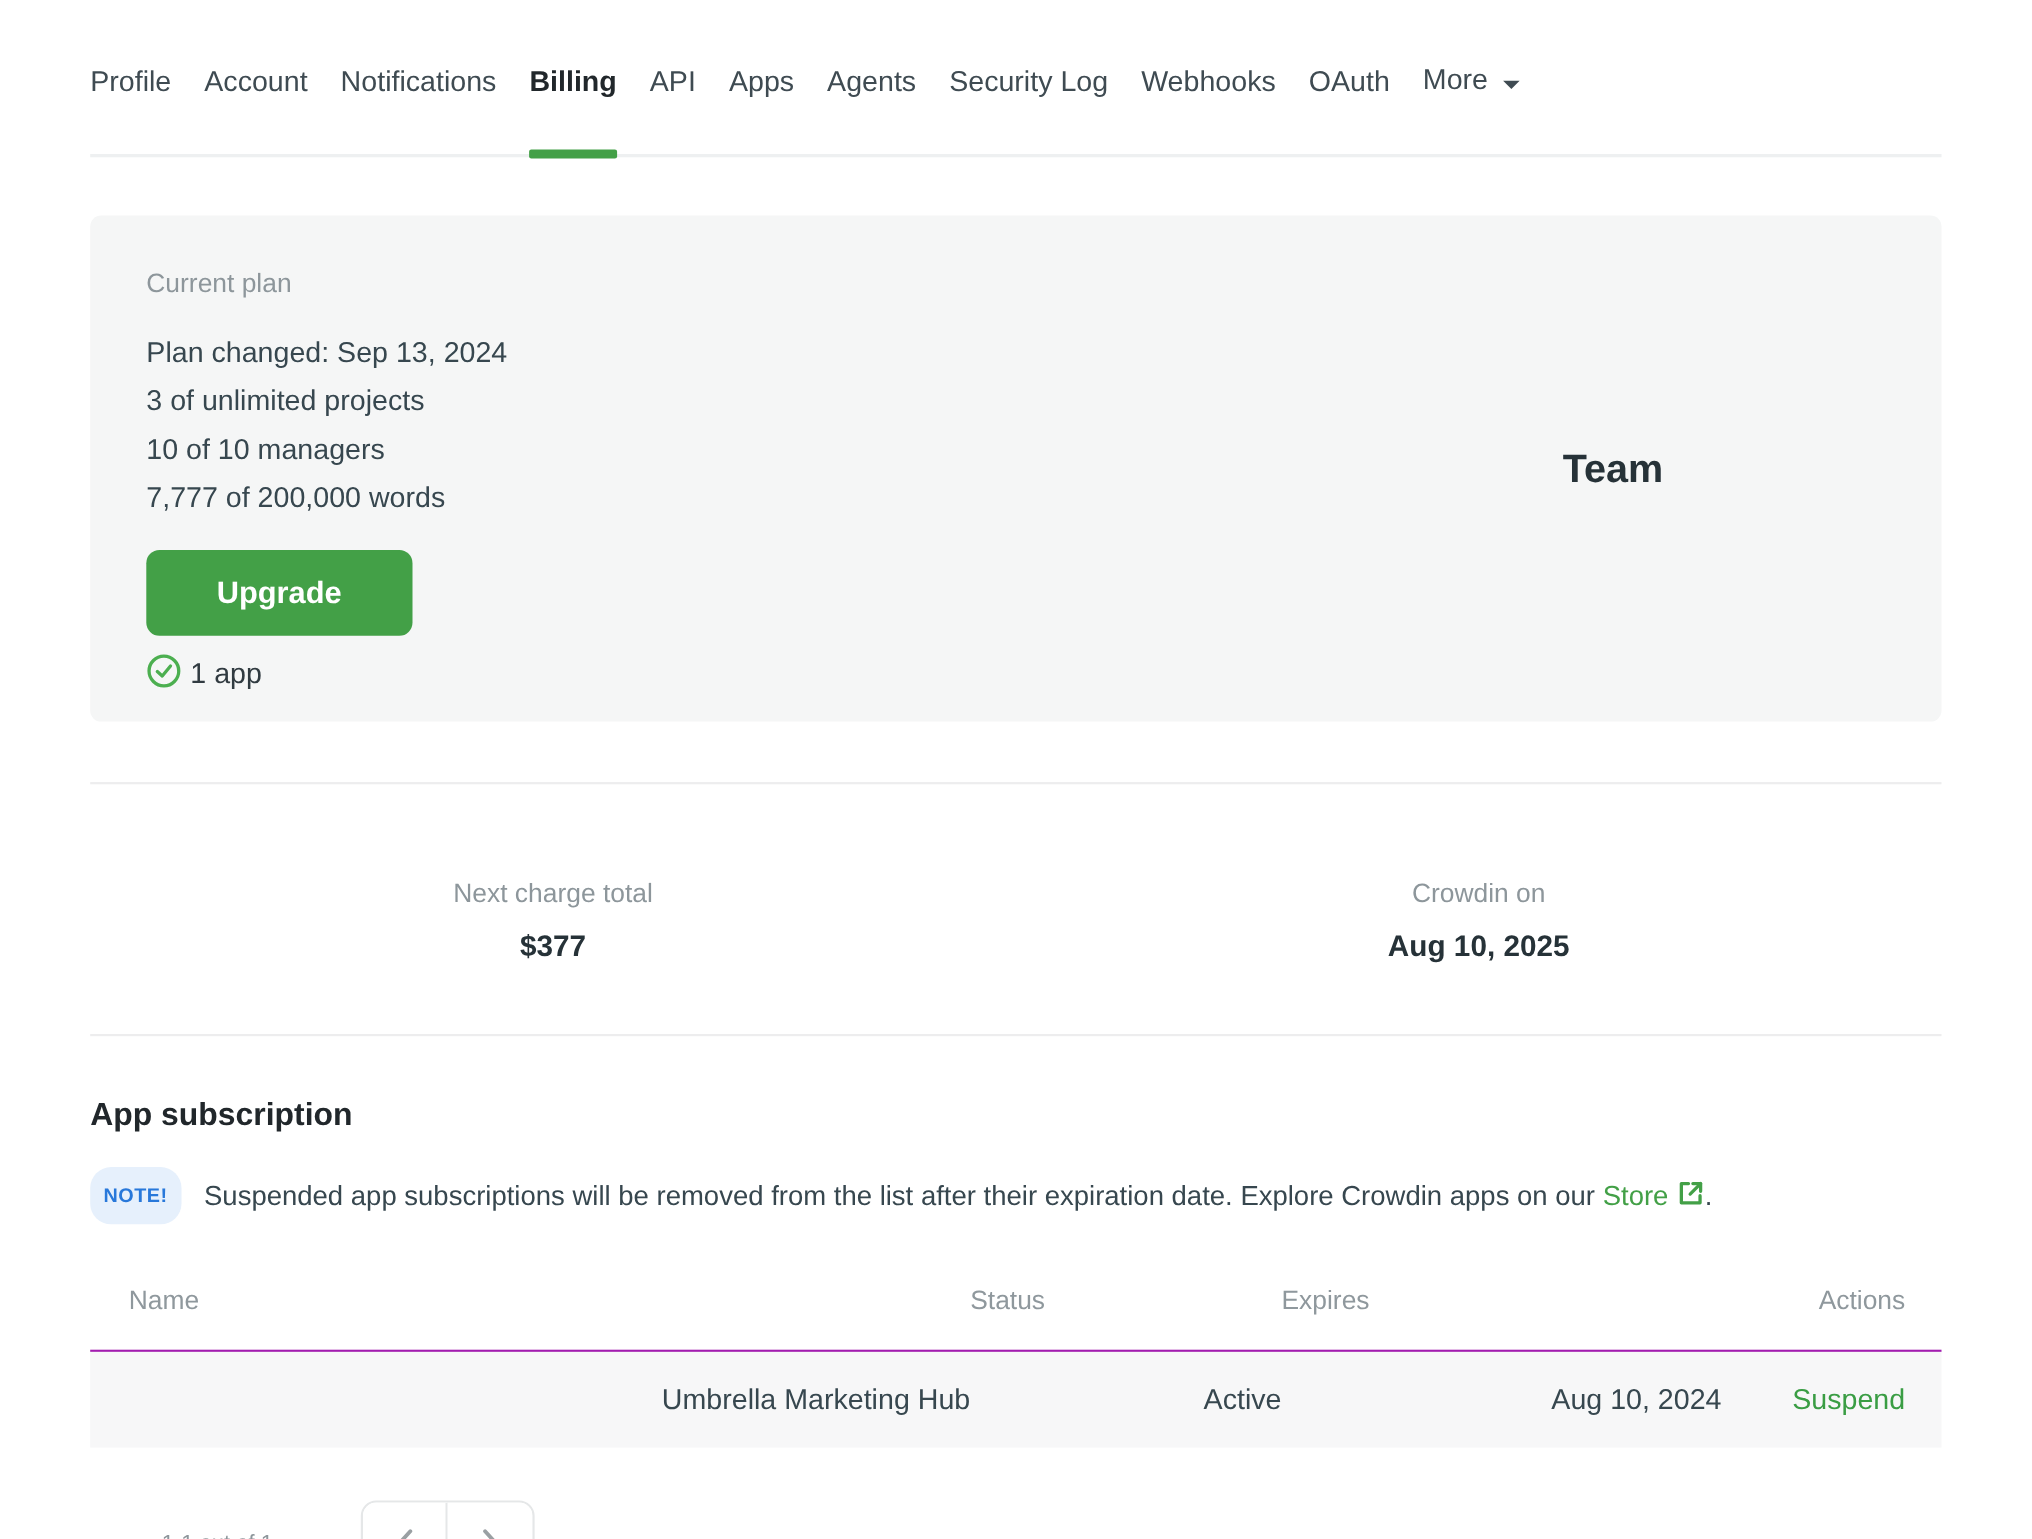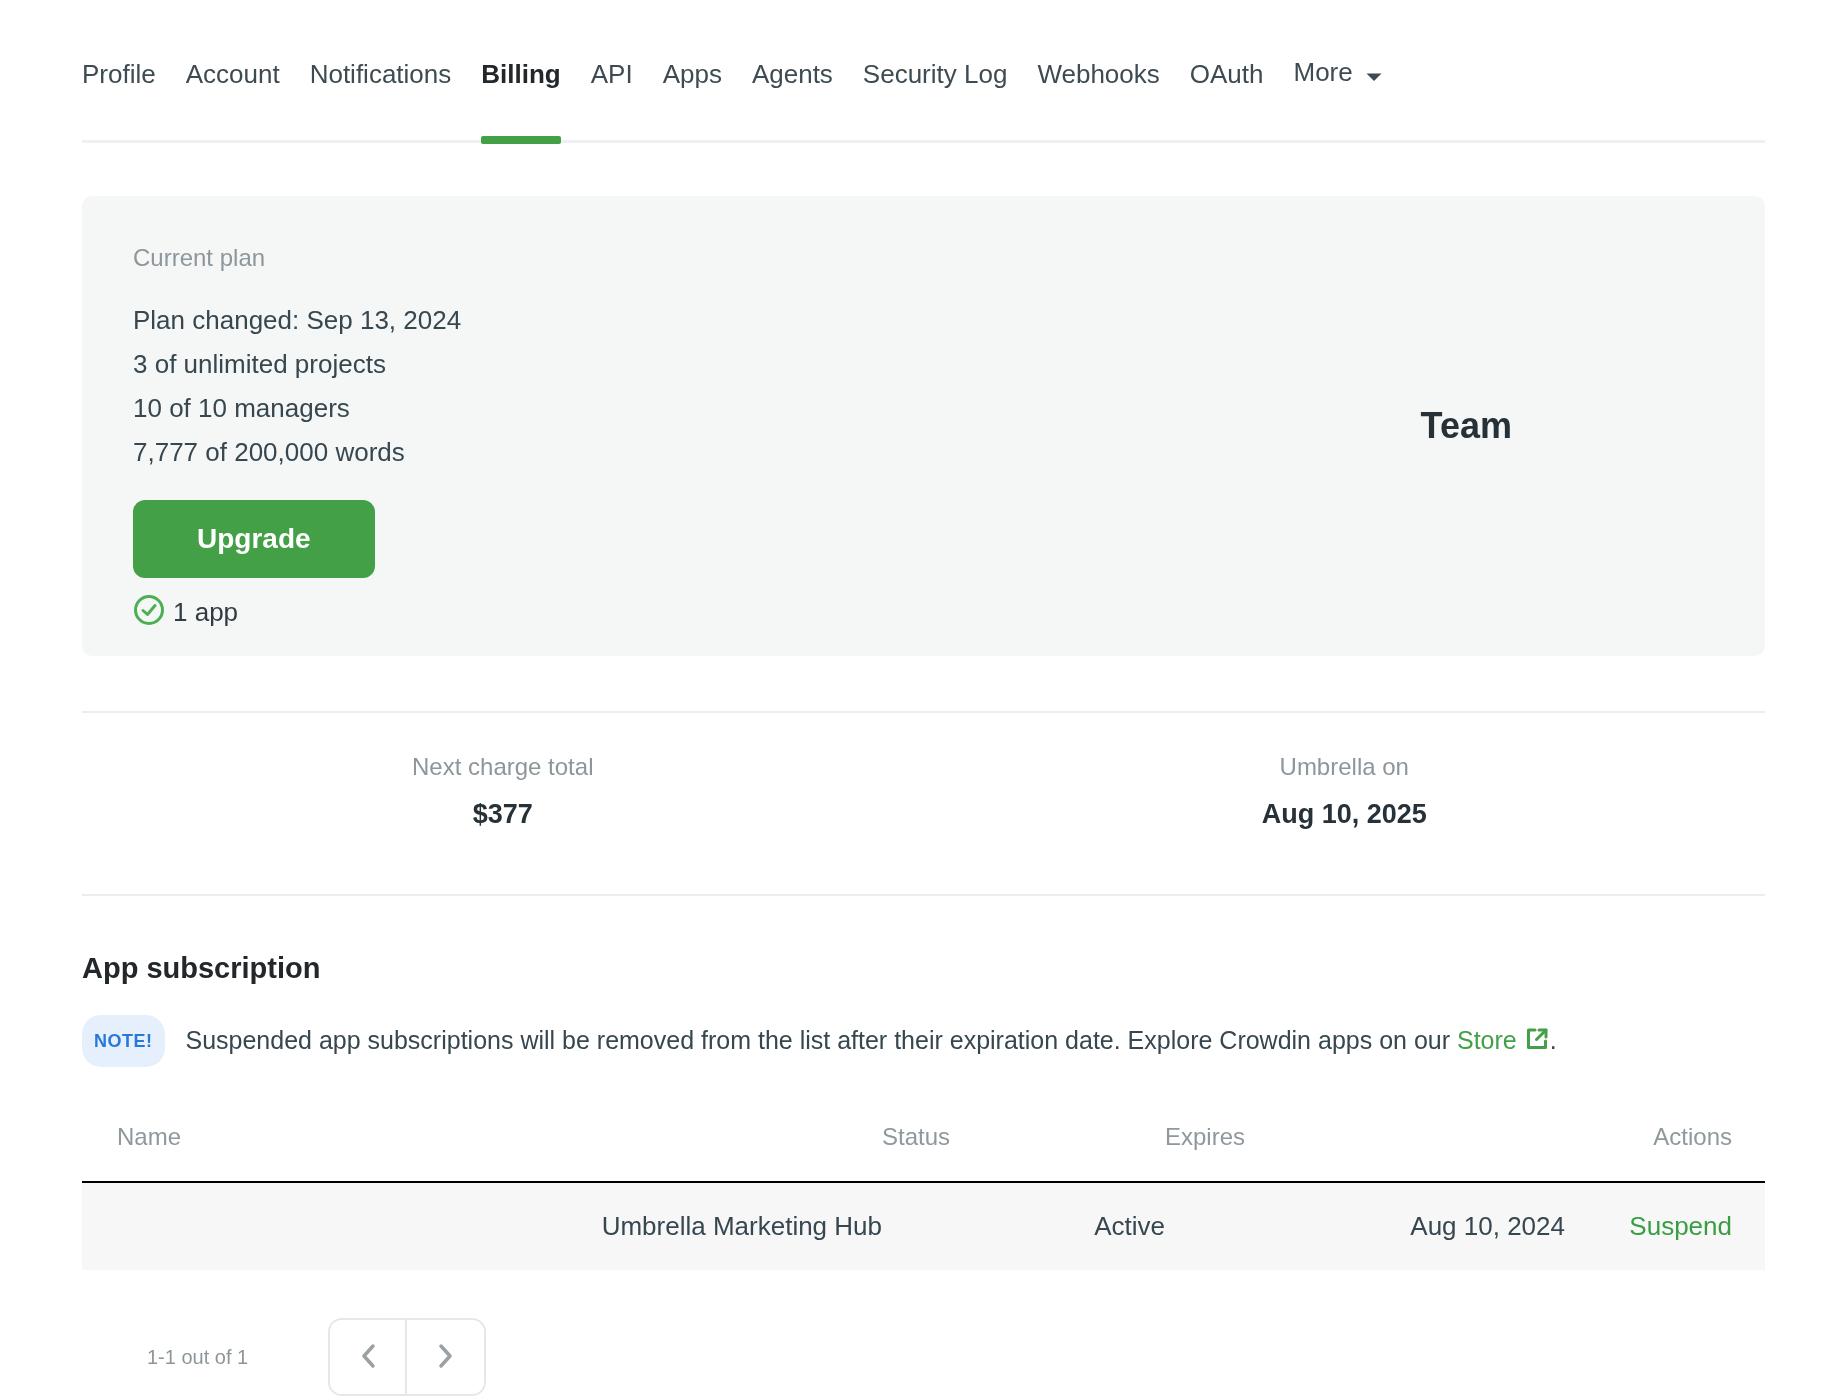--- a/index.html
+++ b/index.html
@@ -28,38 +28,38 @@
     color:#ffffff; font-weight:700; font-size:28px; line-height:78px; height:78px;
     padding:0 64px; border:none; border-radius:12px; cursor:pointer;
     font-family:"Liberation Sans","DejaVu Sans",sans-serif; }
   .apps-row { margin-top:16px; display:flex; align-items:center; gap:8px; }
   .apps-row .txt { font-size:26px; color:#313b41; }
   .plan-right { flex:1; display:flex; align-items:center; justify-content:center; }
   .plan-name { font-size:36px; font-weight:700; color:#263238; }
 
   
   .divider { border:none; border-top:2px solid #ededee; margin-top:55px; }
-  .summary { display:flex; padding:40px 0 64px; }
+  .summary { display:flex; padding:62px 0 64px;margin-top:24px; }
   .summary-col { flex:1; text-align:center; }
   .summary-label { font-size:24px; color:#8d969b; }
   .summary-value { margin-top:18px; font-size:27px; font-weight:700; color:#263238; }
 
   
   .section-title { margin-top:56px; font-size:29px; font-weight:700; color:#21272b; }
   .note { margin-top:30px; font-size:25px; color:#37474f; line-height:40px; }
   .note-badge { display:inline-block; background:#e6f0fc; color:#2878da;
     font-size:18px; font-weight:700; letter-spacing:.5px; padding:6px 12px;
     border-radius:19px; vertical-align:2px; margin-right:14px; }
   .store-link { color:#43a047; text-decoration:none; cursor:pointer; }
   .ext-icon { vertical-align:-3px; margin-left:7px; }
 
   
   .apps-table { margin-top:40px; }
   .t-row { display:grid; grid-template-columns:800px 283px 400px 1fr; align-items:center; }
-  .t-head { border-bottom:2px solid #000000; }
+  .t-head { border-bottom:2px solid #a21caf; }
   .t-head .cell { font-size:24px; color:#8f989d; padding:16px 0 30px; }
   .t-body { background:#f7f7f8; }
   .t-body .cell { font-size:26px; color:#37474f; padding:28px 0;text-align:right; }
   .cell.first { padding-left:35px; }
   .cell.last { text-align:right; padding-right:33px; }
   .suspend-link { color:#3a9d44; cursor:pointer; }
 
   
   .pagination { margin-top:48px; display:flex; align-items:center; }
   .page-summary { margin-left:65px; font-size:20px; color:#8d969b; }
@@ -140,21 +140,21 @@
     </div>
   </section>
 
   <hr class="divider">
   <div class="summary">
     <div class="summary-col">
       <div class="summary-label">Next charge total</div>
       <div class="summary-value">$377</div>
     </div>
     <div class="summary-col">
-      <div class="summary-label">Umbrella on</div>
+      <div class="summary-label">Crowdin on</div>
       <div class="summary-value">Aug 10, 2025</div>
     </div>
   </div>
   <hr class="divider" style="margin-top:0">
 
   <h2 class="section-title">App subscription</h2>
 
   <p class="note">
     <span class="note-badge">NOTE!</span>
     <span>Suspended app subscriptions will be removed from the list after their expiration date. Explore Crowdin apps on our</span>

